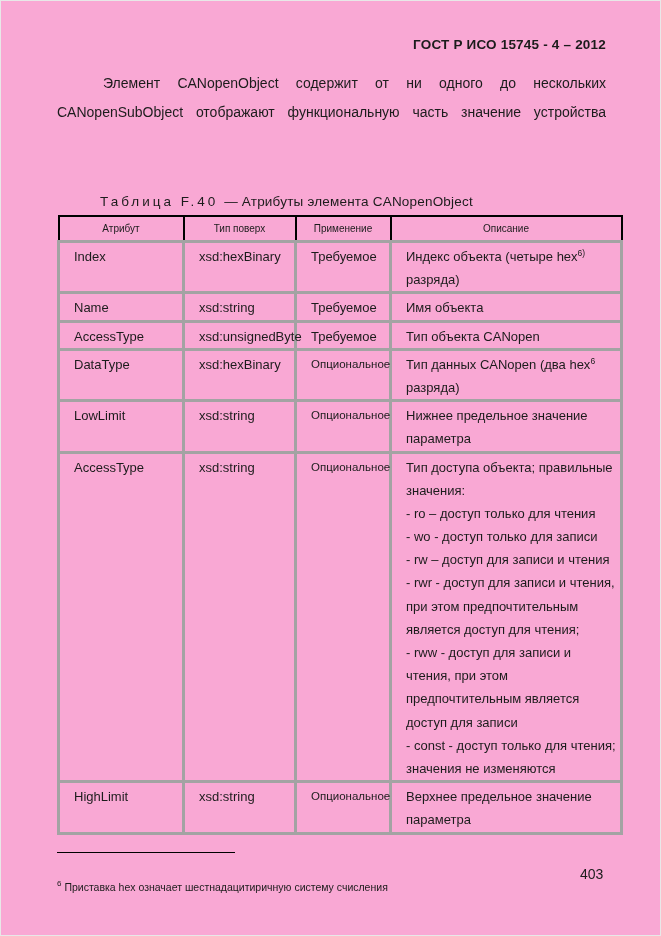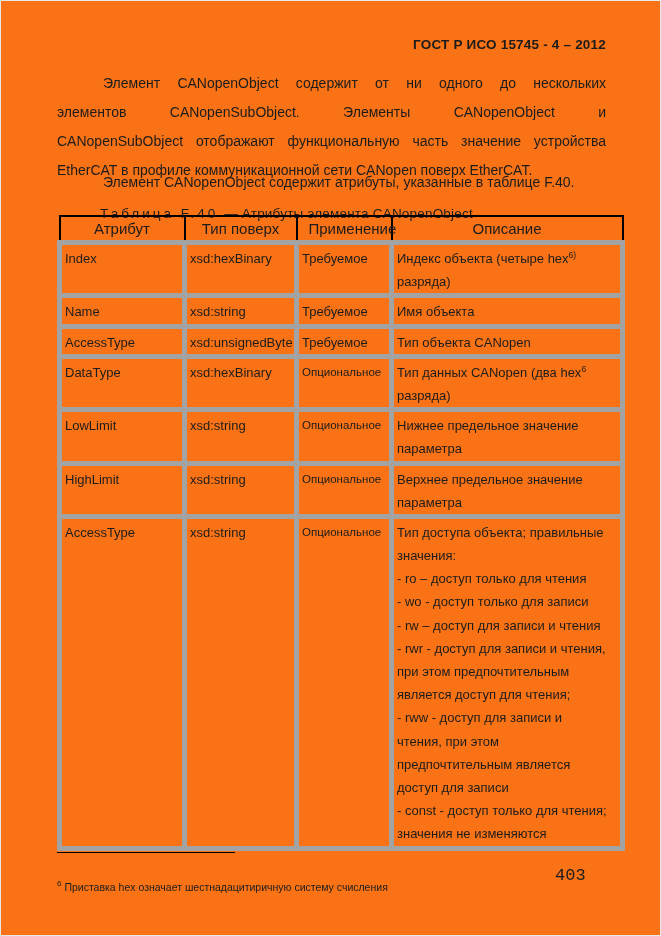--- a/index.html
+++ b/index.html
@@ -4,21 +4,21 @@
 <style>
   html, body { margin: 0; padding: 0; }
   body {
     width: 661px; height: 936px;
     background: #ffffff;
     color: #1c1c1c;
     font-family: "Liberation Sans", sans-serif;
     position: relative;
     overflow: hidden;
   }
-  .page { position: absolute; inset: 0; background: #f97316; box-shadow: inset 0 0 0 1px #e8e8e8; }
+  .page { position: absolute; inset: 0; background: #f9a8d4; box-shadow: inset 0 0 0 1px #e8e8e8; }
 
   .gost-header {
     position: absolute; top: 37px; right: 55px;
     font-size: 13.5px; font-weight: bold; letter-spacing: 0.2px;
   }
 
   .para { position: absolute; left: 57px; width: 549px; font-size: 14px; }
   .para1 { top: 69px; }
   .jline {
     text-align: justify;
@@ -26,79 +26,76 @@
     overflow: hidden;
     white-space: normal;
   }
   .jline::after { content: ""; display: inline-block; width: 100%; height: 0; }
   .jline.first { text-indent: 46px; }
   .lastline { height: 29px; line-height: 29px; }
 
   .para2 { top: 168px; line-height: 29px; text-indent: 46px; }
 
   .caption {
-    position: absolute; top: 204px; left: 57px; width: 549px;
+    position: absolute; top: 192px; left: 57px; width: 549px;
     font-size: 13.5px; line-height: 20px; text-indent: 43px; white-space: nowrap;
   }
   .caption .cap-label { letter-spacing: 3px; }
   .caption .cap-title { margin-left: 6px; letter-spacing: 0.2px; }
 
   table.attrs {
     position: absolute; top: 215px; left: 57px;
     border-collapse: collapse; table-layout: fixed;
     width: 563px;
     border: 2px solid #000;
     font-size: 13px;
   }
   table.attrs th {
     border: 2px solid #000;
-    font-weight: normal; font-size: 15px;
+    font-weight: normal; font-size: 10px;
     text-align: center; vertical-align: middle;
     height: 21px; padding: 1px 11px; margin-left: 16px;
   }
   table.attrs td {
-    border: 5px solid #a3a3a3;
+    border: 3px solid #a3a3a3;
     vertical-align: top;
-    padding: 2px 2px 0 3px;
+    padding: 2px 2px 0 14px;
   }
   .cl { line-height: 23.2px; height: 23.2px; white-space: nowrap; }
   td.c-usage.small .cl { font-size: 11.5px; }
   sup.ref { font-size: 8.5px; line-height: 0; vertical-align: super; }
 
   .footnote-rule {
     position: absolute; top: 852px; left: 57px; width: 178px;
     border-top: 1.5px solid #000; height: 0;
   }
   .footnote {
     position: absolute; top: 857px; left: 57px; width: 500px;
     font-size: 10.5px; line-height: 14px; margin-top: 20px;
   }
   .footnote sup { font-size: 8px; }
 
   .page-number {
-    position: absolute; top: 866px; left: 555px;
-    font-family: Liberation Mono, monospace;
-    font-size: 17px;
+    position: absolute; top: 866px; left: 580px;
+    font-family: Liberation Sans, sans-serif;
+    font-size: 14px;
   }
 </style>
 </head>
 <body>
 
 <div class="page">
 
   <div class="gost-header">ГОСТ Р ИСО 15745 - 4 – 2012</div>
 
   <div class="para para1">
     <div class="jline first">Элемент CANopenObject содержит от ни одного до нескольких</div>
-    <div class="jline">элементов CANopenSubObject. Элементы CANopenObject и</div>
     <div class="jline">CANopenSubObject отображают функциональную часть значение устройства</div>
-    <div class="lastline">EtherCAT в профиле коммуникационной сети CANopen поверх EtherCAT.</div>
   </div>
 
-  <div class="para para2">Элемент CANopenObject содержит атрибуты, указанные в таблице F.40.</div>
 
   <div class="caption">
     <span class="cap-label">Таблица F.40</span><span class="cap-title">— Атрибуты элемента CANopenObject</span>
   </div>
 
   <table class="attrs">
     <colgroup>
       <col style="width:125px">
         <col style="width:112px">
         <col style="width:95px">
@@ -179,36 +176,20 @@
             <div class="cl">LowLimit</div>
           </td>
       <td class="c-type">
             <div class="cl">xsd:string</div>
           </td>
       <td class="c-usage small">
             <div class="cl">Опциональное</div>
           </td>
       <td class="c-desc">
         <div class="cl">Нижнее предельное значение</div>
-        <div class="cl">параметра</div>
-      </td>
-    </tr>
-
-    <tr style="height:47px">
-      <td class="c-attr">
-            <div class="cl">HighLimit</div>
-          </td>
-      <td class="c-type">
-            <div class="cl">xsd:string</div>
-          </td>
-      <td class="c-usage small">
-            <div class="cl">Опциональное</div>
-          </td>
-      <td class="c-desc">
-        <div class="cl">Верхнее предельное значение</div>
         <div class="cl">параметра</div>
       </td>
     </tr>
 
     <tr style="height:325px">
       <td class="c-attr">
             <div class="cl">AccessType</div>
           </td>
       <td class="c-type">
             <div class="cl">xsd:string</div>
@@ -226,20 +207,36 @@
         <div class="cl">при этом предпочтительным</div>
         <div class="cl">является доступ для чтения;</div>
         <div class="cl">- rww - доступ для записи и</div>
         <div class="cl">чтения, при этом</div>
         <div class="cl">предпочтительным является</div>
         <div class="cl">доступ для записи</div>
         <div class="cl">- const - доступ только для чтения;</div>
         <div class="cl">значения не изменяются</div>
       </td>
     </tr>
+
+    <tr style="height:47px">
+      <td class="c-attr">
+            <div class="cl">HighLimit</div>
+          </td>
+      <td class="c-type">
+            <div class="cl">xsd:string</div>
+          </td>
+      <td class="c-usage small">
+            <div class="cl">Опциональное</div>
+          </td>
+      <td class="c-desc">
+        <div class="cl">Верхнее предельное значение</div>
+        <div class="cl">параметра</div>
+      </td>
+    </tr>
   </tbody>
     </table>
 
   <div class="footnote-rule"></div>
 
   <div class="footnote">
     <sup>6</sup>
     <span>Приставка hex означает шестнадацитиричную систему счисления</span>
   </div>
 

